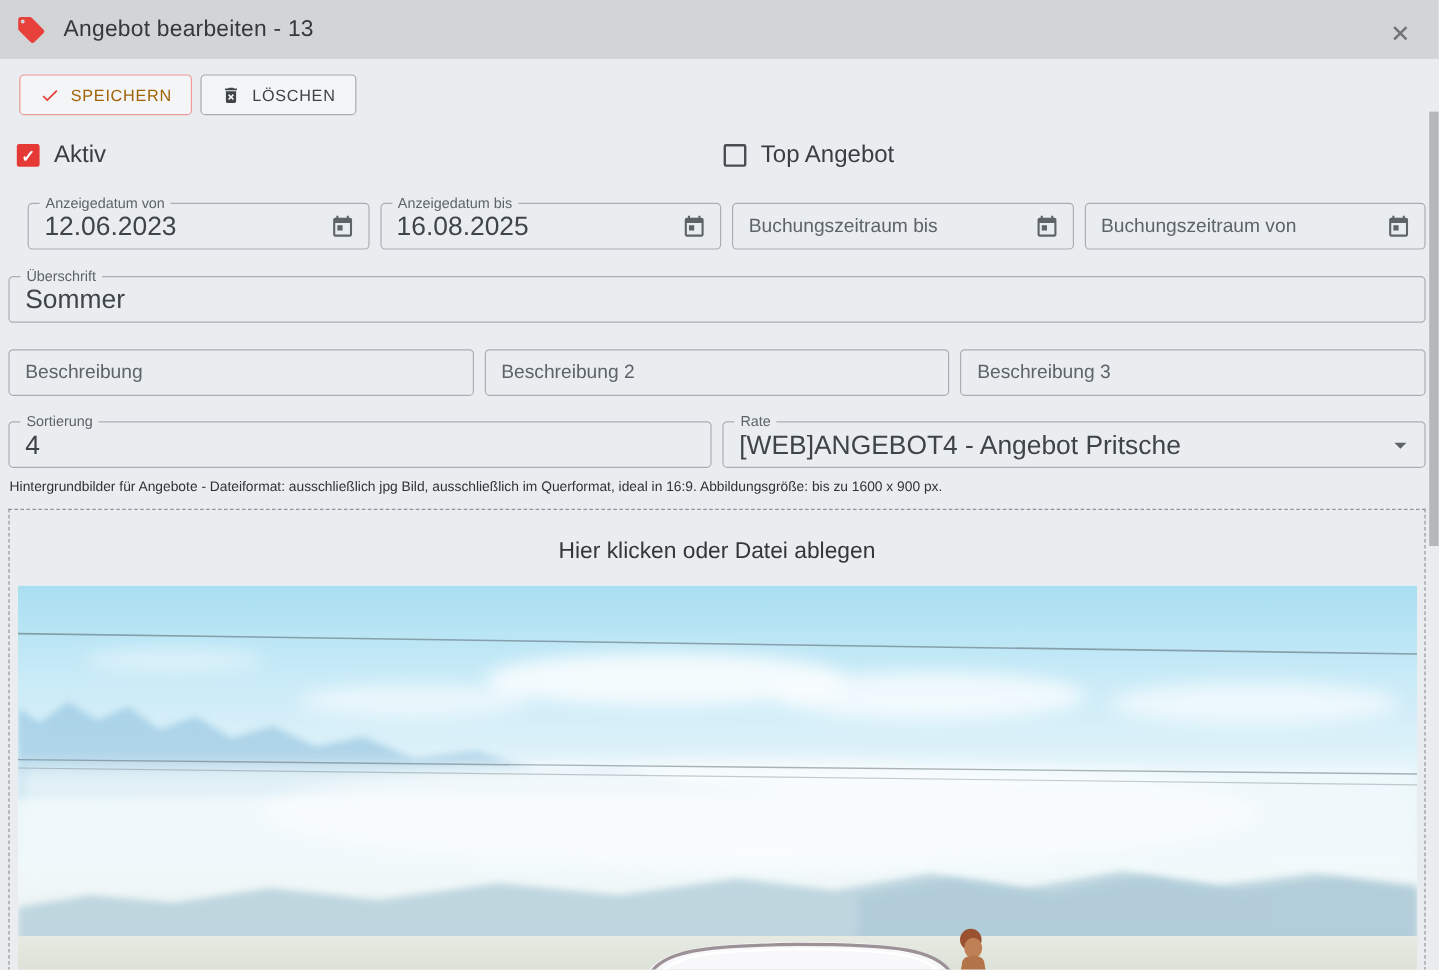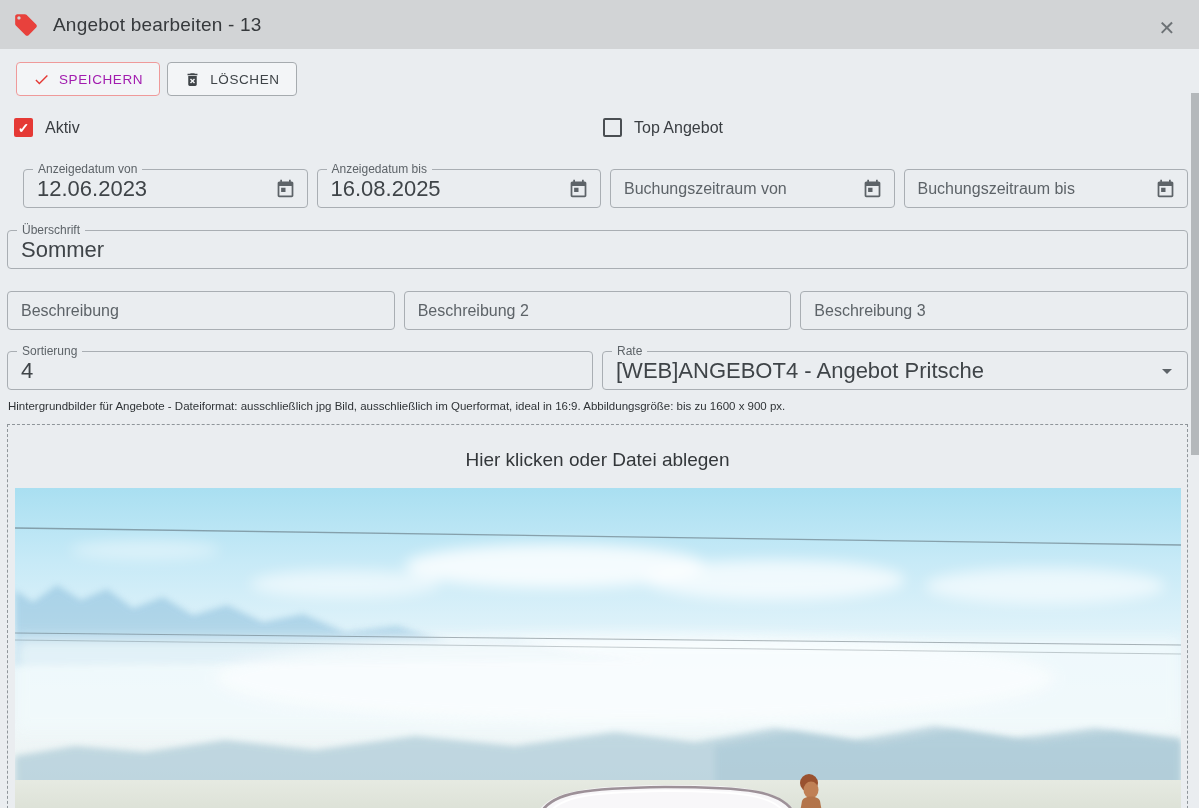--- a/index.html
+++ b/index.html
@@ -23,35 +23,35 @@
     display:flex; align-items:center; justify-content:center;
     font-size:20px; color:#6d7276; cursor:pointer; user-select:none;
   }
   
   .toolbar { position:absolute; top:62px; left:16px; display:flex; gap:7px; }
   .btn {
     height:34px; border-radius:4px; display:flex; align-items:center;
     padding:0 16px; font-size:13.5px; letter-spacing:.6px; cursor:pointer;
     background:rgba(255,255,255,.45);
   }
-  .btn-save { border:1px solid #ef9a9a; color:#a21caf; }
+  .btn-save { border:1px solid #ef9a9a; color:#a16207; }
   .btn-delete { border:1px solid #a6abaf; color:#3f4448; }
   .btn svg { width:17px; height:17px; margin-right:9px; }
   
   .row-checks { position:absolute; top:118px; left:14px; width:1170px; height:22px; }
   .check-group { position:absolute; display:flex; align-items:center; }
   .cg-aktiv { left:0; }
   .cg-top { left:589px; }
   .checkbox {
     width:19px; height:19px; border-radius:2px; margin-right:12px;
     display:flex; align-items:center; justify-content:center; cursor:pointer;
   }
   .checkbox.checked { background:#e53935; color:#fff; font-size:14px; font-weight:bold; }
   .checkbox.unchecked { border:2px solid #4a4e52; background:transparent; }
-  .check-label { font-size:16px; color:#3a3e42; }
+  .check-label { font-size:20px; color:#3a3e42; }
   
   .field {
     position:relative; height:39px;
     border:1px solid #a9aeb3; border-radius:4px;
     background:transparent;
   }
   .field .float-label {
     position:absolute; top:-8px; left:9px; padding:0 5px;
     font-size:12px; color:#5d6368; background:#eaedf0; white-space:nowrap;
   }
@@ -144,27 +144,27 @@
       </svg>
   </div>
   <div class="field">
     <span class="float-label">Anzeigedatum bis</span>
     <span class="value">16.08.2025</span>
     <svg class="cal-icon" viewBox="0 0 24 24">
         <path fill="#5d6368" d="M19 4h-1V2h-2v2H8V2H6v2H5c-1.11 0-1.99.9-1.99 2L3 20c0 1.1.89 2 2 2h14c1.1 0 2-.9 2-2V6c0-1.1-.9-2-2-2zm0 16H5V9h14v11zM7 11h5v5H7z"></path>
       </svg>
   </div>
   <div class="field">
+    <span class="inner-label">Buchungszeitraum bis</span>
+    <svg class="cal-icon" viewBox="0 0 24 24">
+        <path fill="#5d6368" d="M19 4h-1V2h-2v2H8V2H6v2H5c-1.11 0-1.99.9-1.99 2L3 20c0 1.1.89 2 2 2h14c1.1 0 2-.9 2-2V6c0-1.1-.9-2-2-2zm0 16H5V9h14v11zM7 11h5v5H7z"></path>
+      </svg>
+  </div>
+  <div class="field">
     <span class="inner-label">Buchungszeitraum von</span>
-    <svg class="cal-icon" viewBox="0 0 24 24">
-        <path fill="#5d6368" d="M19 4h-1V2h-2v2H8V2H6v2H5c-1.11 0-1.99.9-1.99 2L3 20c0 1.1.89 2 2 2h14c1.1 0 2-.9 2-2V6c0-1.1-.9-2-2-2zm0 16H5V9h14v11zM7 11h5v5H7z"></path>
-      </svg>
-  </div>
-  <div class="field">
-    <span class="inner-label">Buchungszeitraum bis</span>
     <svg class="cal-icon" viewBox="0 0 24 24">
         <path fill="#5d6368" d="M19 4h-1V2h-2v2H8V2H6v2H5c-1.11 0-1.99.9-1.99 2L3 20c0 1.1.89 2 2 2h14c1.1 0 2-.9 2-2V6c0-1.1-.9-2-2-2zm0 16H5V9h14v11zM7 11h5v5H7z"></path>
       </svg>
   </div>
 </div>
 
 <div class="row-ueber">
   <div class="field">
     <span class="float-label">Überschrift</span>
     <span class="value">Sommer</span>

